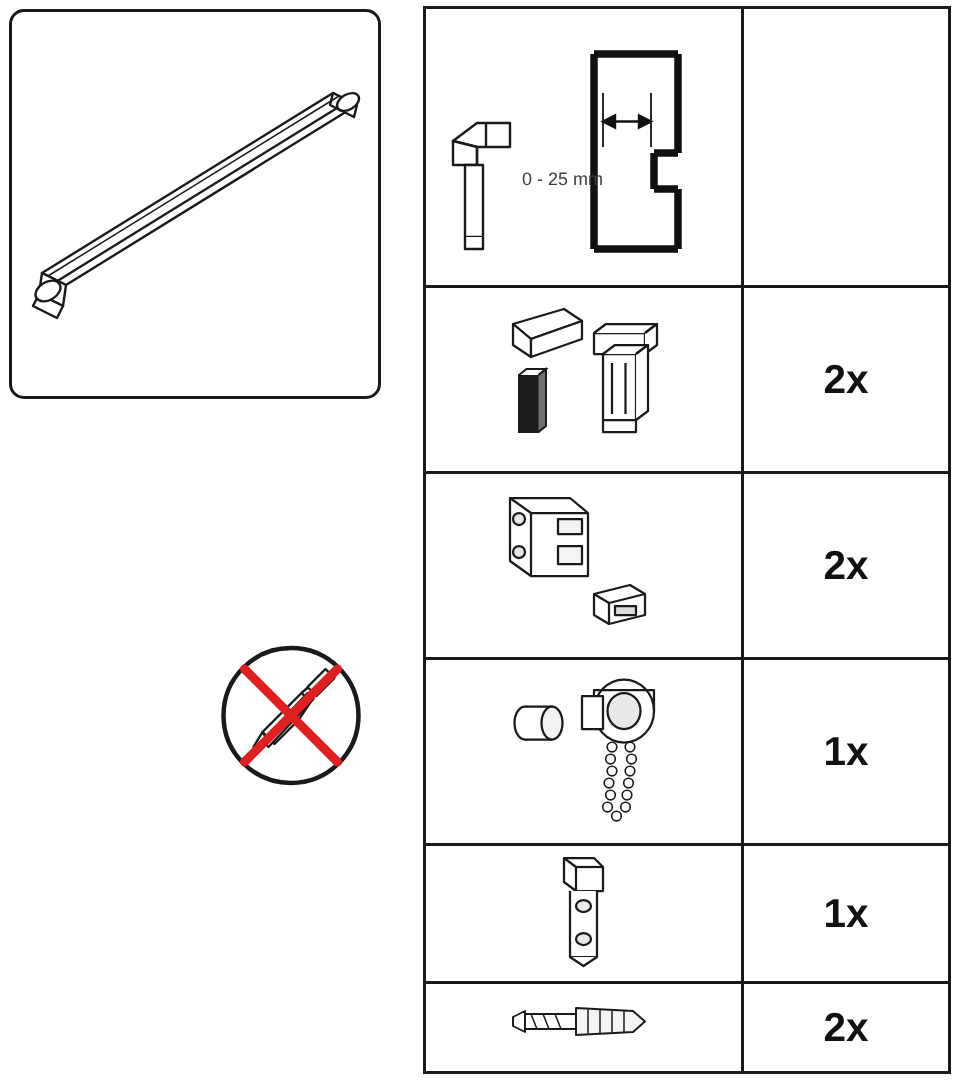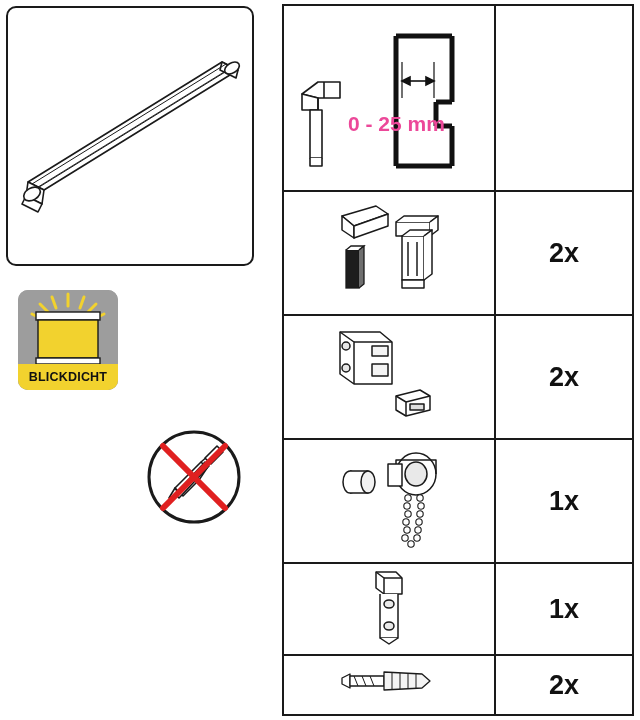--- a/index.html
+++ b/index.html
@@ -106,23 +106,23 @@
     align-items: center;
     justify-content: center;
     font-size: 27px;
     font-weight: bold;
     color: #111;
     box-sizing: border-box;
   }
   .art-svg { position: absolute; left: 0; top: 0; }
   .dim-label {
     position: absolute;
-    font-size: 21px;
-    font-weight: bold;
-    color: #ec4899;
+    font-size: 12px;
+    font-weight: normal;
+    color: #404040;
     white-space: nowrap;
   }
 </style>
 </head>
 <body>
 
 <div id="root">
 
   <div class="product-frame">
     <svg class="rail-svg" width="244" height="256" viewBox="0 0 244 256">
@@ -144,42 +144,20 @@
 
       <g stroke="#1a1a1a" stroke-width="1.6" fill="#ffffff">
         <ellipse cx="224" cy="60" rx="8" ry="5" transform="rotate(-31 224 60)"></ellipse>
         <ellipse cx="24" cy="186" rx="9" ry="6" transform="rotate(-31 24 186)"></ellipse>
       </g>
     </svg>
   </div>
 
   <div class="feature-badges">
 
-    <div class="badge left">
-      <svg class="badge-art" width="100" height="100" viewBox="0 0 100 100">
-        <rect x="0" y="0" width="100" height="100" fill="#9d9d9d"></rect>
-
-        <g stroke="#f2d22e" stroke-width="3" stroke-linecap="round">
-          <line x1="50" y1="4" x2="50" y2="16"></line>
-          <line x1="34" y1="7" x2="38" y2="18"></line>
-          <line x1="66" y1="7" x2="62" y2="18"></line>
-          <line x1="22" y1="14" x2="30" y2="22"></line>
-          <line x1="78" y1="14" x2="70" y2="22"></line>
-          <line x1="14" y1="24" x2="24" y2="29"></line>
-          <line x1="86" y1="24" x2="76" y2="29"></line>
-        </g>
-
-        <rect x="18" y="22" width="64" height="8" fill="#ffffff" stroke="#1a1a1a" stroke-width="1.4"></rect>
-
-        <rect x="20" y="30" width="60" height="38" fill="#f2d22e" stroke="#1a1a1a" stroke-width="1.4"></rect>
-
-        <rect x="18" y="68" width="64" height="6" fill="#ffffff" stroke="#1a1a1a" stroke-width="1.4"></rect>
-      </svg>
-      <div class="badge-label">BLICKDICHT</div>
-    </div>
 
   </div>
 
   <div class="no-tools">
     <svg width="98" height="98" viewBox="0 0 98 98">
       <circle cx="49" cy="49" r="45" fill="#ffffff" stroke="#1a1a1a" stroke-width="3"></circle>
 
       <g stroke="#1a1a1a" stroke-width="1.6" fill="#ffffff" stroke-linejoin="round">
         <path d="M30 60 L46 44 L54 52 L38 68 Z"></path>
         <path d="M46 44 L56 34 L62 40 L54 52 Z"></path>

